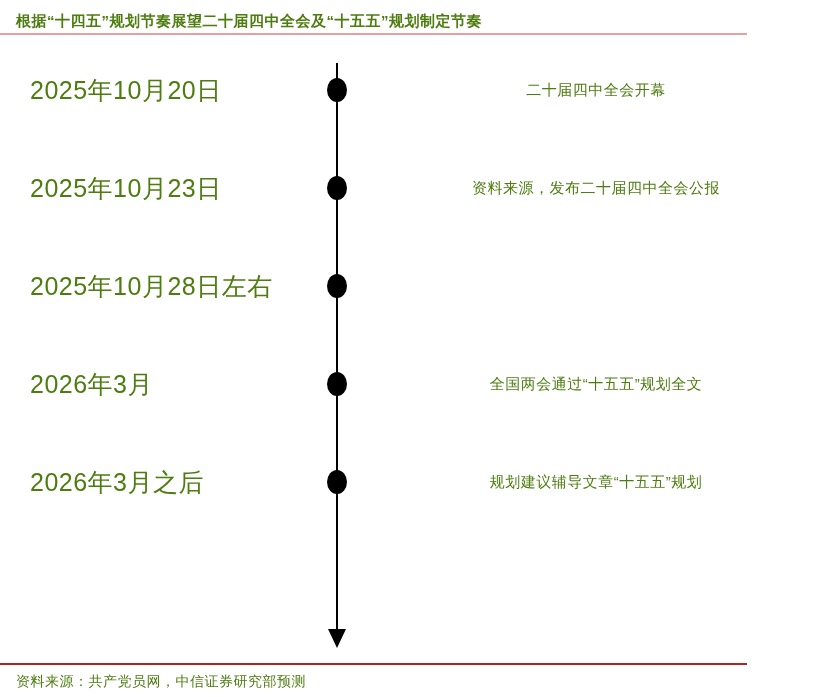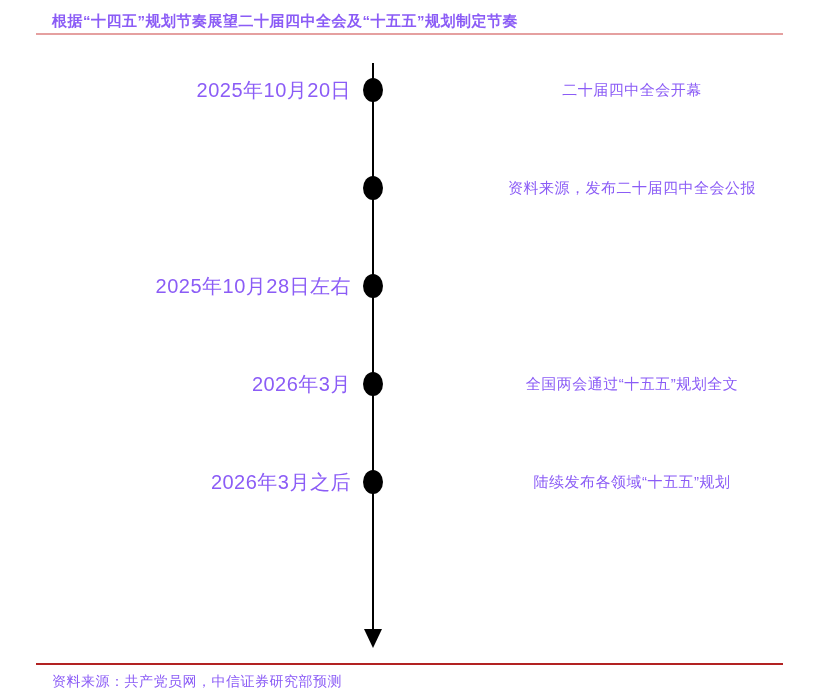--- a/index.html
+++ b/index.html
@@ -7,22 +7,21 @@
     padding: 0;
     background: #ffffff;
     font-family: "Liberation Sans", "DejaVu Sans", sans-serif;
   }
   .page {
     position: relative;
     width: 747px;
     height: 697px;
     background: #ffffff;
     overflow: hidden;
-    color: #8b5cf6;
-    margin-left: 36px;
+    color: #4d7c0f;
   }
   .fig-title {
     position: absolute;
     top: 12px;
     left: 16px;
     right: 16px;
     font-size: 15px;
     font-weight: bold;
     letter-spacing: 0.5px;
     white-space: nowrap;
@@ -69,22 +68,22 @@
   .row {
     position: relative;
     height: 98px;
   }
   .row .date {
     position: absolute;
     left: 30px;
     width: 285px;
     top: 50%;
     transform: translateY(-50%);
-    text-align: right;
-    font-size: 20px;
+    text-align: left;
+    font-size: 25px;
     letter-spacing: 0.5px;
     white-space: nowrap;
   }
   .row .node-dot {
     position: absolute;
     left: 327px;
     top: 50%;
     transform: translateY(-50%);
     width: 20px;
     height: 24px;
@@ -133,40 +132,41 @@
     <div class="axis-line"></div>
     <div class="axis-arrowhead"></div>
     <div class="rows">
   <div class="row">
     <div class="date">2025年10月20日</div>
     <div class="node-dot"></div>
     <div class="event">二十届四中全会开幕</div>
   </div>
 
   <div class="row">
+    <div class="date">2025年10月23日</div>
     <div class="node-dot"></div>
     <div class="event">资料来源，发布二十届四中全会公报</div>
   </div>
 
   <div class="row">
     <div class="date">2025年10月28日左右</div>
     <div class="node-dot"></div>
   </div>
 
 
   <div class="row">
     <div class="date">2026年3月</div>
     <div class="node-dot"></div>
     <div class="event">全国两会通过“十五五”规划全文</div>
   </div>
 
   <div class="row">
     <div class="date">2026年3月之后</div>
     <div class="node-dot"></div>
-    <div class="event">陆续发布各领域“十五五”规划</div>
+    <div class="event">规划建议辅导文章“十五五”规划</div>
   </div>
 </div>
   </div>
 
   <div class="footer-rule"></div>
 
   <div class="source-note">资料来源：共产党员网，中信证券研究部预测</div>
 
 </div>
 

